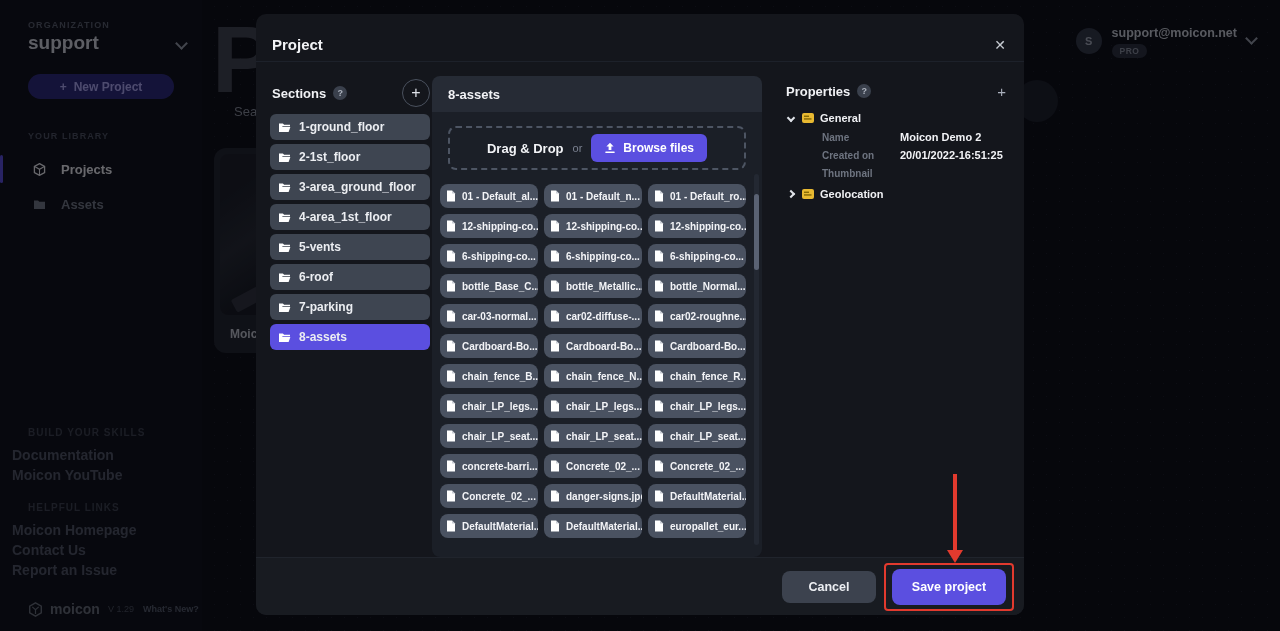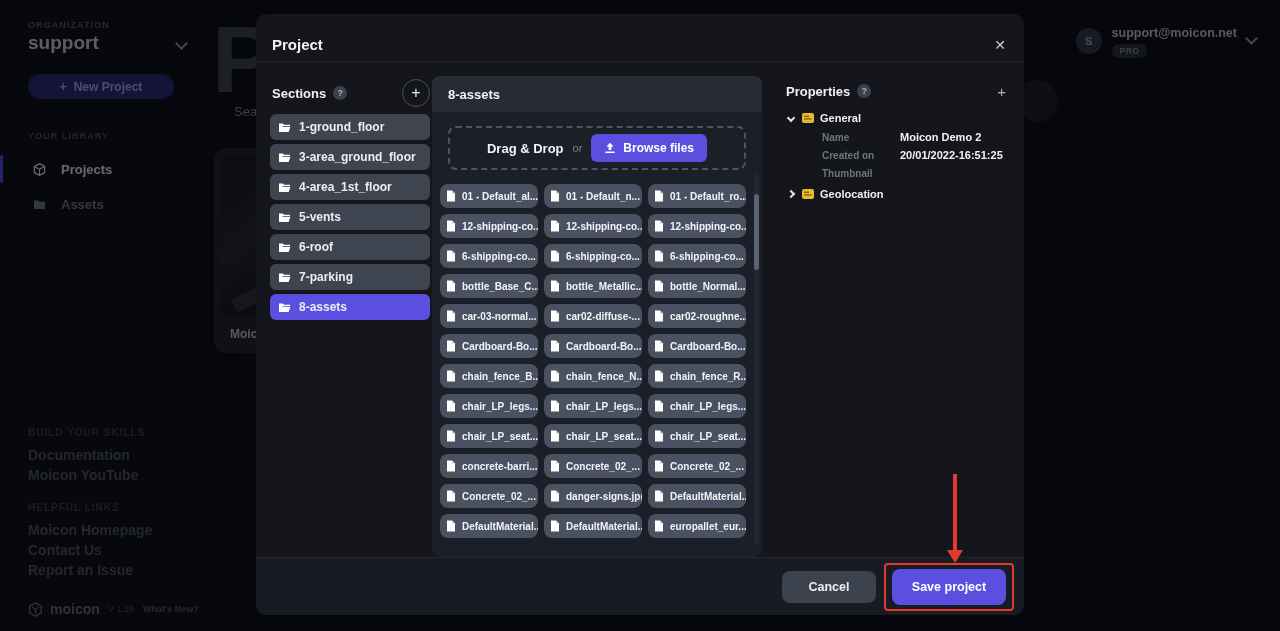--- a/index.html
+++ b/index.html
@@ -18,21 +18,21 @@
   .org-name { font-size:19px; font-weight:700; color:#d9dce2; }
   .chev { width:9px; height:9px; border-right:2px solid #9aa0ab; border-bottom:2px solid #9aa0ab; transform:rotate(45deg); }
   .new-project-btn { position:absolute; left:28px; top:74px; width:146px; height:25px; border-radius:13px;
     background:#2d2a7c; color:#b4aefb; font-size:12px; font-weight:700; display:flex; align-items:center; justify-content:center; gap:7px; }
   .lib-label { position:absolute; left:28px; top:131px; font-size:9px; letter-spacing:.12em; color:#4c5260; font-weight:700; }
   .nav-item { position:absolute; left:0; width:202px; height:30px; display:flex; align-items:center; gap:15px; padding-left:33px; font-size:13px; font-weight:700; color:#767d89; }
   .nav-item.active { color:#f2f3f6; }
   .nav-item.active::before { content:""; position:absolute; left:0; top:1px; width:3px; height:28px; background:#5b4fe0; border-radius:2px; }
   .nav-projects { top:154px; } .nav-assets { top:189px; }
   .skills-label { position:absolute; left:28px; top:427px; font-size:10px; letter-spacing:.1em; color:#3c414c; font-weight:700; }
-  .side-link { position:absolute; left:28px; font-size:14px; font-weight:700; color:#515765; }
+  .side-link { position:absolute; left:12px; font-size:14px; font-weight:700; color:#515765; }
   .helpful-label { position:absolute; left:28px; top:502px; font-size:10px; letter-spacing:.1em; color:#3c414c; font-weight:700; }
   .logo-row { position:absolute; left:28px; top:601px; display:flex; align-items:center; gap:7px; }
   .logo-word { font-size:14px; font-weight:700; color:#6a7079; }
   .version-row { position:absolute; left:108px; top:604px; font-size:9px; color:#4a505c; display:flex; gap:9px; }
   .whats-new { color:#565d6b; font-weight:700; }
 
   .big-heading { position:absolute; left:212px; top:6px; font-size:94px; font-weight:800; color:#42464f; letter-spacing:-2px; }
   .search-ghost { position:absolute; left:234px; top:104px; font-size:13px; color:#8b919c; }
   .proj-card { position:absolute; left:214px; top:148px; width:116px; height:205px; border-radius:12px; background:#21242c; overflow:hidden; }
   .proj-card .thumb { position:absolute; inset:6px 6px 38px 6px; border-radius:8px; background:linear-gradient(145deg,#1b1e25 20%,#262a31 45%,#171a20 70%); }
@@ -195,20 +195,27 @@
       <div>
 
           <div class="sec-item">
             <svg width="13" height="11" viewBox="0 0 14 12">
               <path d="M1 1.5h4.2l1.4 1.5H13v1.6H4.8L3 11H1z" fill="#fff"></path>
               <path d="M3.6 5.4h9.8L11.5 11H1.9z" fill="#fff"></path>
             </svg>
             <span>1-ground_floor</span>
           </div>
 
+          <div class="sec-item">
+            <svg width="13" height="11" viewBox="0 0 14 12">
+              <path d="M1 1.5h4.2l1.4 1.5H13v1.6H4.8L3 11H1z" fill="#fff"></path>
+              <path d="M3.6 5.4h9.8L11.5 11H1.9z" fill="#fff"></path>
+            </svg>
+            <span>2-1st_floor</span>
+          </div>
 
           <div class="sec-item">
             <svg width="13" height="11" viewBox="0 0 14 12">
               <path d="M1 1.5h4.2l1.4 1.5H13v1.6H4.8L3 11H1z" fill="#fff"></path>
               <path d="M3.6 5.4h9.8L11.5 11H1.9z" fill="#fff"></path>
             </svg>
             <span>3-area_ground_floor</span>
           </div>
 
           <div class="sec-item">

